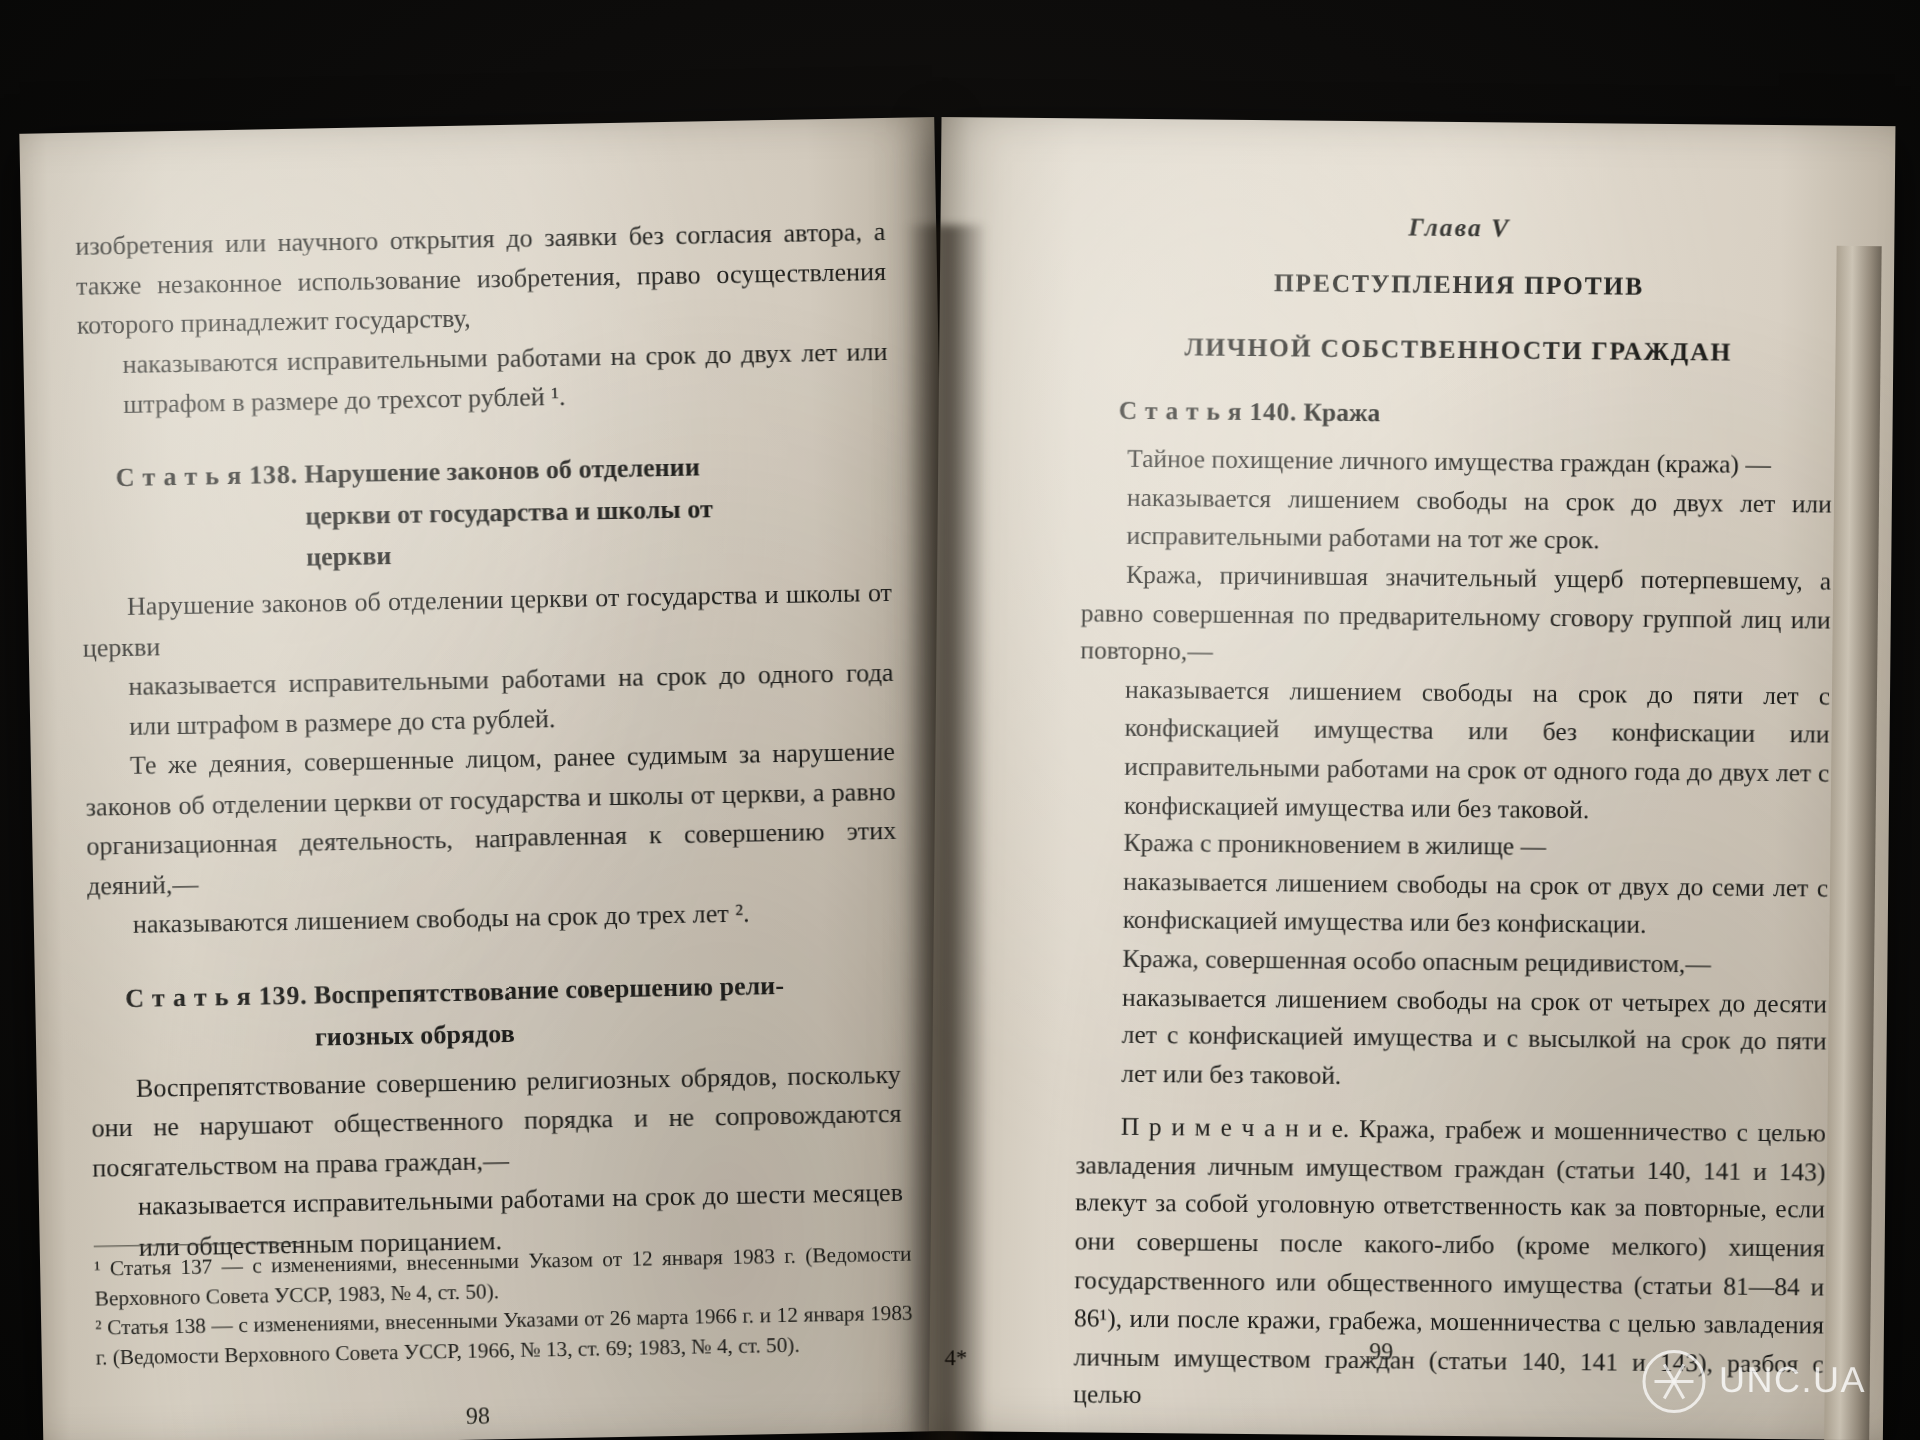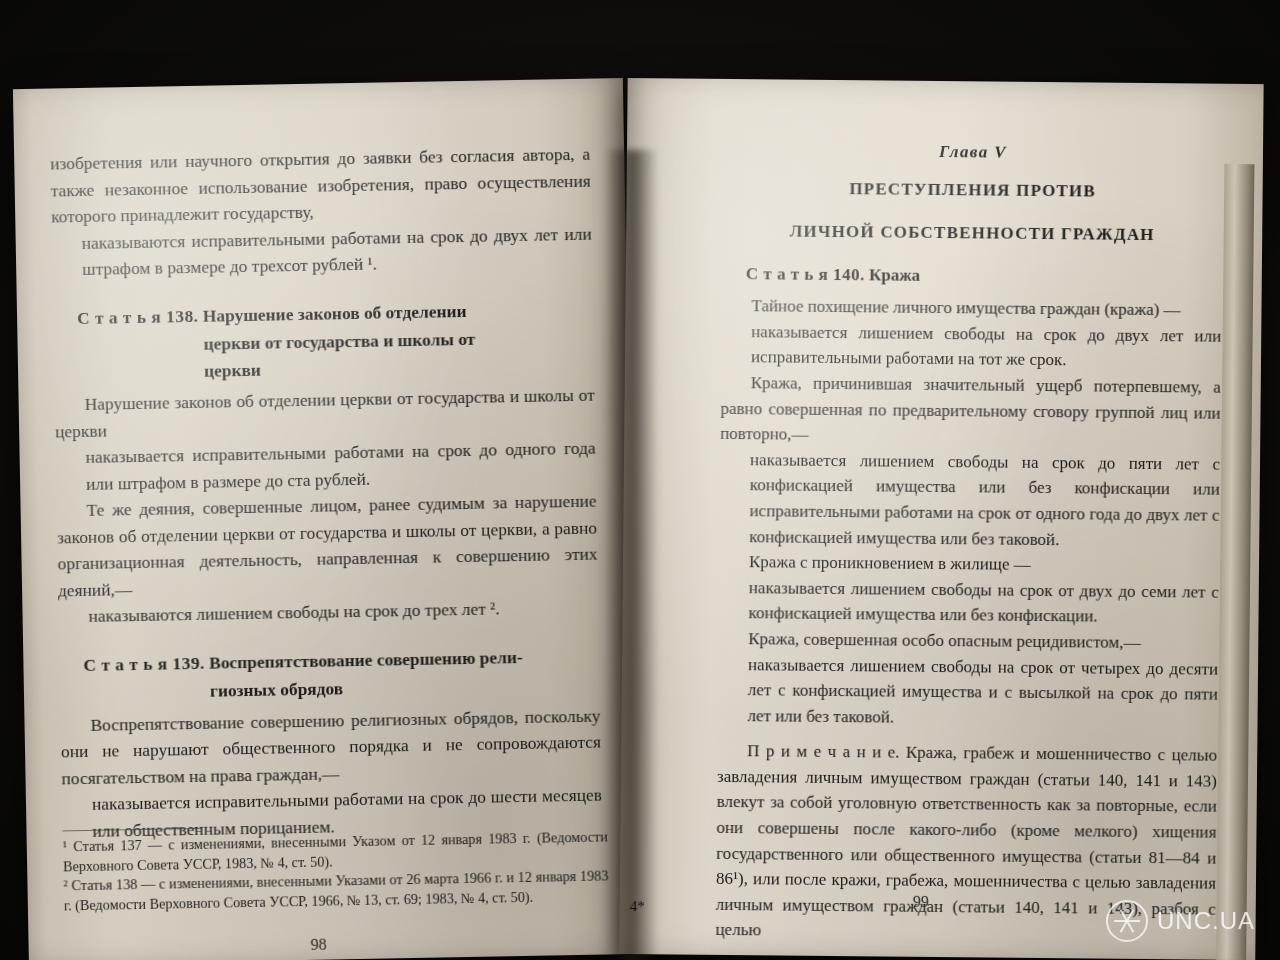--- a/index.html
+++ b/index.html
@@ -183,21 +183,21 @@
     font-size: 16px;
     color: #262620;
   }
   .folio-left { left: 282px; top: 852px; }
   .folio-right { left: 293px; top: 812px; }
   .sig-mark { position: absolute; left: 10px; top: 820px; font-size: 15px; }
 
   
   .watermark {
     position: absolute;
-    right: 25px;
+    right: 36px;
     bottom: 18px;
     display: flex;
     align-items: center;
     gap: 9px;
     opacity: 0.85;
     pointer-events: none;
   }
   .wm-mark {
     width: 38px; height: 38px;
     border-radius: 50%;

